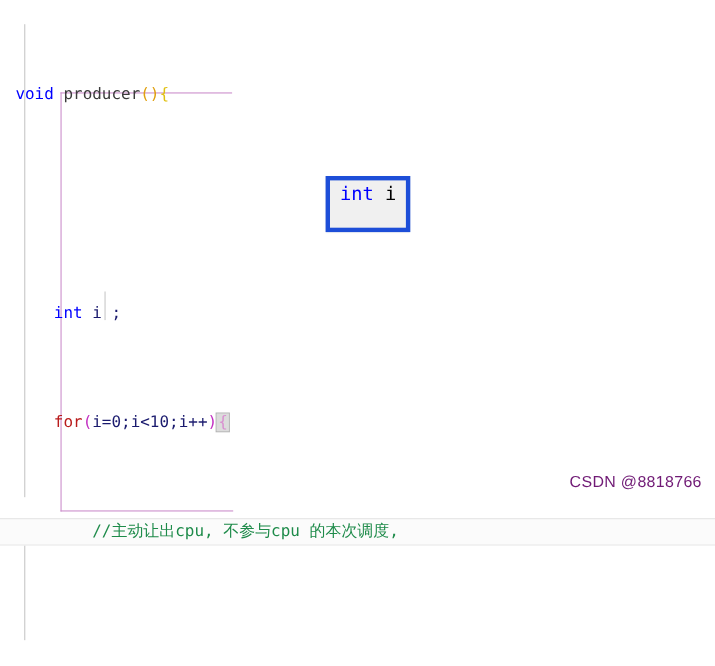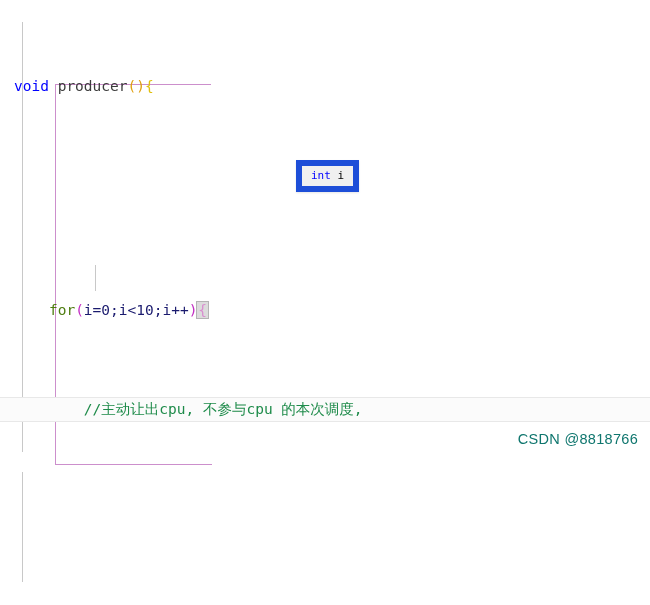--- a/index.html
+++ b/index.html
@@ -43,21 +43,21 @@
   }
 
   
   .line.current {
     background: #fbfbfb;
     box-shadow: inset 0 1px 0 #e8e8e8, inset 0 -1px 0 #e8e8e8;
   }
 
   
   .kw       { color: #0000ff; }            
-  .ctl      { color: #4d7c0f; margin-top: 23px; }            
+  .ctl      { color: #b91c1c; margin-top: 23px; }            
   .fn       { color: #3b3b3b; }            
   .plain    { color: #1a1a6e; }            
   .cmt      { color: #1e8b4a; }
   .paren-y  { color: #e0a010; }            
   .paren-m  { color: #c330c3; }            
   .brace-y  { color: #e0c010; }            
   .brace-m  { color: #d98fd0; }            
   .op       { color: #1a1a6e; }
 
   
@@ -78,37 +78,37 @@
     border-left: 1.6px solid #cc8fcc;
     border-top: 1.6px solid #cc8fcc;
     border-bottom: 1.6px solid #cc8fcc;
     border-right: none;
   }
 
   
   #tooltip {
     position: absolute;
     background: #f0f0f0;
-    border: 6px solid #1d4ed8;
+    border: 4px solid #1d4ed8;
     font-family: "DejaVu Sans Mono", "Liberation Mono", monospace;
-    font-size: 11px;
-    padding: 3px 9px 4px 9px;
+    font-size: 17px;
+    padding: 3px 9px 20px 9px;
     white-space: pre;
     color: #000000;
     box-shadow: 0 1px 2px rgba(0,0,0,0.10);
   }
   #tooltip .kw { color: #0000ff; }
   #tooltip .var { color: #000000; }
 
   
   #watermark {
     position: absolute;
     right: 12px;
     bottom: 6px;
-    color: #0f766e;
+    color: #701a75;
     font-family: "Liberation Sans", sans-serif;
     font-size: 14.5px;
     letter-spacing: 0.3px;
     user-select: none;
     text-align: center;
   }
 </style>
 </head>
 <body>
 
@@ -120,20 +120,21 @@
 
   <div class="scope-bracket" style="left:55px; top:84px; width:156px; height:380px; border-top:none;"></div>
   <div class="scope-bracket" style="left:55px; top:84px; width:156px; height:1px; border-left:none; border-bottom:none;"></div>
 
   <div class="code">
 
     <div class="line"><span class="kw">void</span><span> </span><span class="fn">producer</span><span class="paren-y">()</span><span class="brace-y">{</span></div>
 
     <div class="line">&nbsp;</div>
 
+    <div class="line">    <span class="kw">int</span><span class="plain"> i </span><span class="op">;</span></div>
 
     <div class="line">    <span class="ctl">for</span><span class="paren-m">(</span><span class="plain">i=0;i&lt;10;i++</span><span class="paren-m">)</span><span class="brace-m matchbrace">{</span></div>
 
     <div class="line cjk current">        <span class="cmt">//主动让出cpu, 不参与cpu 的本次调度,</span></div>
 
 
     
 
     
 

